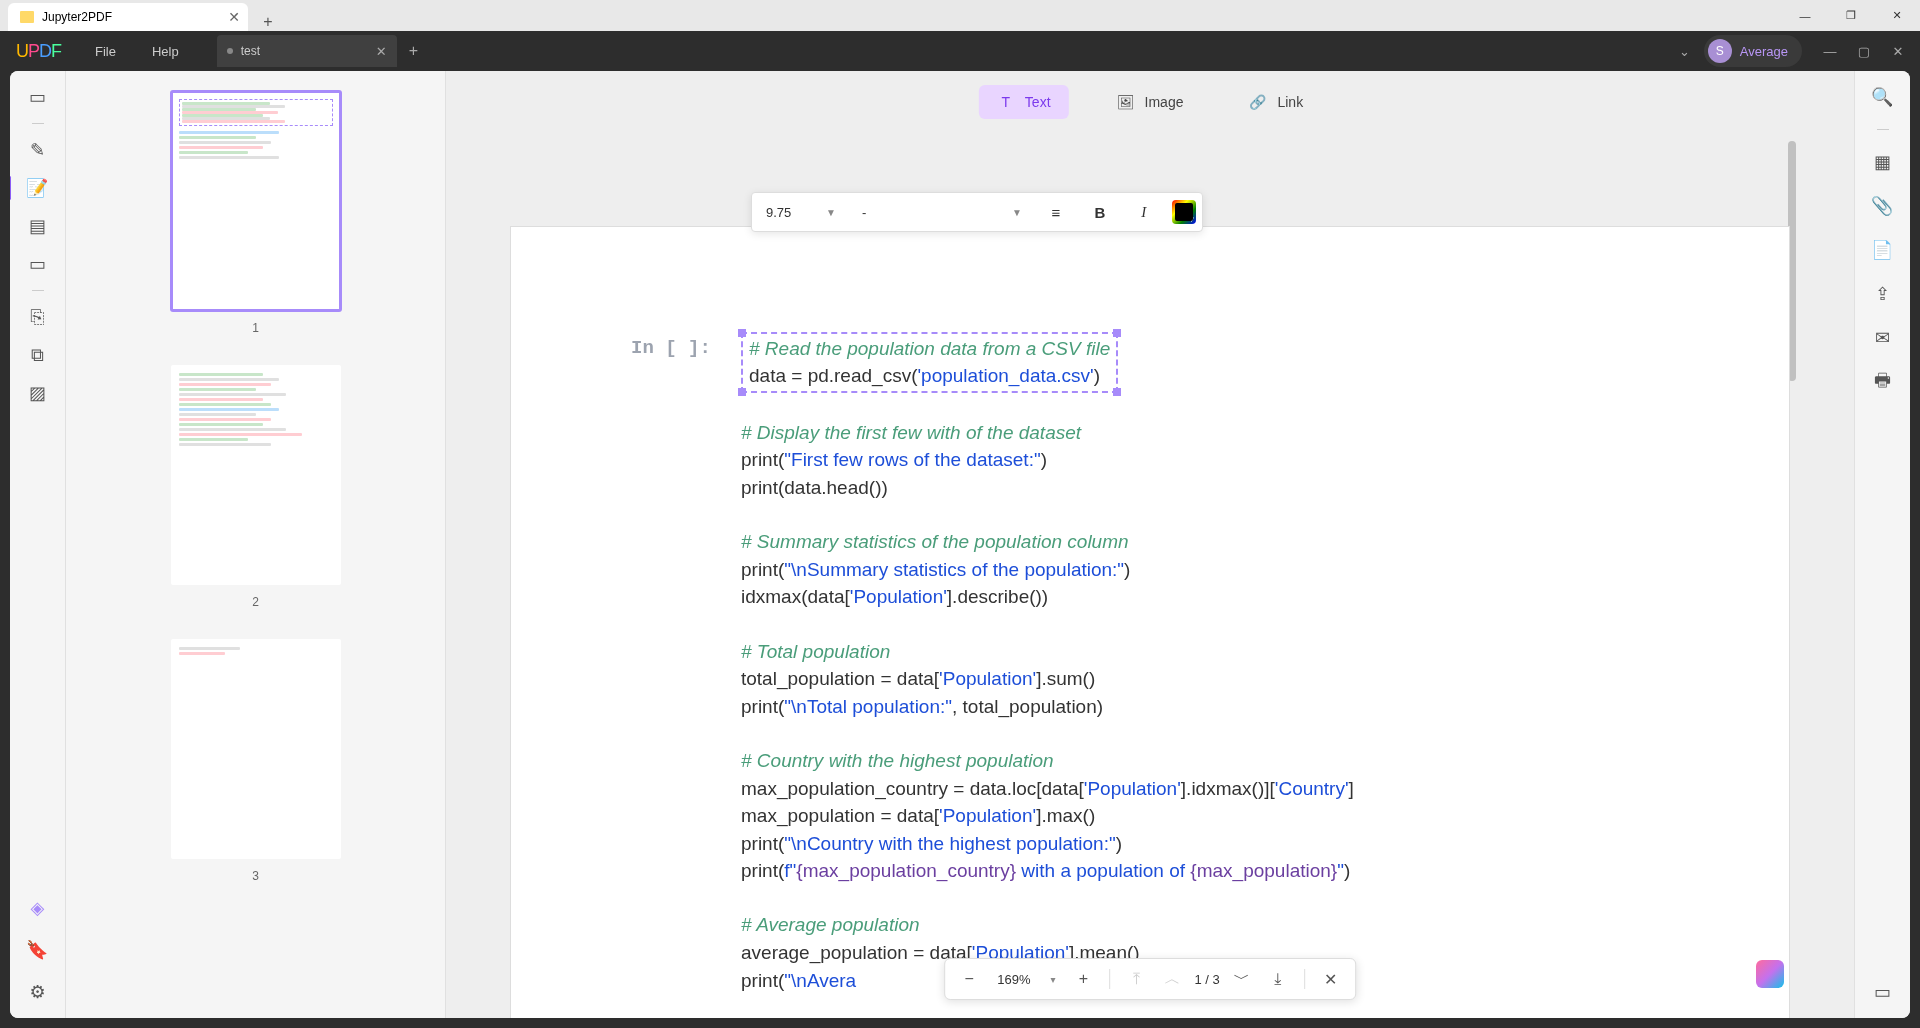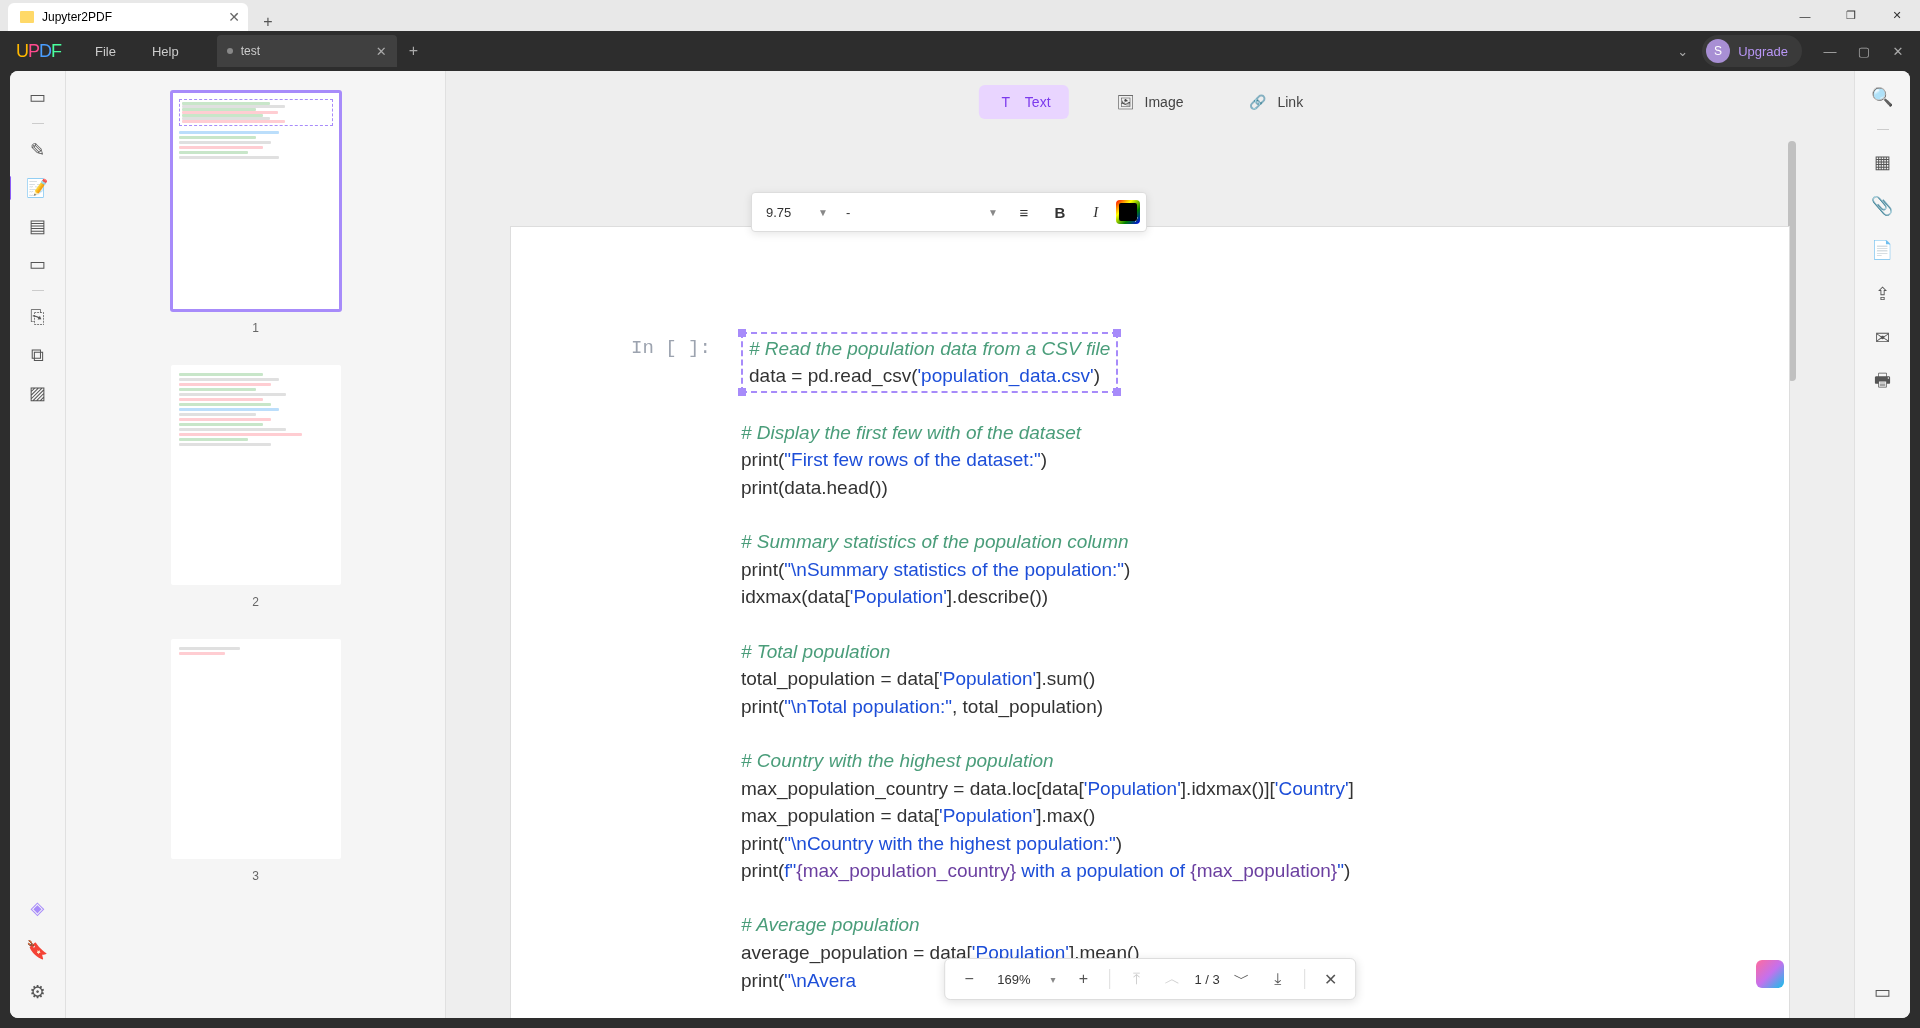--- a/index.html
+++ b/index.html
@@ -56,32 +56,32 @@
 
 .doc-area { flex: 1; background: #eeeeee; position: relative; overflow: hidden; }
 .mode-bar { position: absolute; top: 14px; left: 50%; transform: translateX(-50%); display: flex; gap: 30px; align-items: center; }
 .mode-btn { display: flex; align-items: center; gap: 10px; padding: 8px 18px; border-radius: 6px; cursor: pointer; font-size: 14px; color: #444; }
 .mode-btn.active { background: #e9d5ff; color: #7c3aed; }
 .mode-ico { width: 18px; height: 18px; display: inline-flex; align-items: center; justify-content: center; }
 
 .page { position: absolute; top: 155px; left: 50%; transform: translateX(-50%); width: 1280px; background: #fff; border: 1px solid #ddd; padding: 30px 80px 30px 40px; min-height: 800px; }
 
 
-.text-toolbar { position: absolute; top: -35px; left: 240px; background: #fff; border: 1px solid #ddd; border-radius: 4px; box-shadow: 0 2px 8px rgba(0,0,0,0.1); display: flex; align-items: center; height: 40px; padding: 0 6px; gap: 4px; }
+.text-toolbar { position: absolute; top: -35px; left: 240px; background: #fff; border: 1px solid #ddd; border-radius: 4px; box-shadow: 0 2px 8px rgba(0,0,0,0.1); display: flex; align-items: center; height: 40px; padding: 0 6px; gap: 12px; }
 .tt-field { border: none; padding: 4px 8px; font-size: 13px; color: #333; }
 .tt-size { width: 50px; } .tt-font { width: 140px; }
 .tt-drop { color: #888; font-size: 10px; padding: 0 6px; }
 .tt-btn { width: 32px; height: 32px; display: flex; align-items: center; justify-content: center; cursor: pointer; font-size: 15px; color: #333; }
 .tt-bold { font-weight: 700; } .tt-italic { font-style: italic; font-family: serif; }
 .tt-color { width: 24px; height: 24px; border-radius: 4px; background: linear-gradient(135deg, red, yellow, green, blue); position: relative; }
 .tt-color::after { content: ''; position: absolute; inset: 3px; background: #000; border-radius: 2px; }
 .tt-color-chev { font-size: 9px; color: #fff; position: absolute; right: 2px; bottom: 0px; }
 
 
-.cell-label { position: absolute; left: 120px; top: 110px; font-family: 'Courier New', monospace; color: #9ca3af; font-size: 19px; }
+.cell-label { position: absolute; left: 120px; top: 110px; font-family: 'Courier New', monospace; color: #9ca3af; font-size: 19px; font-weight: bold; }
 .code { font-family: 'Courier New', monospace; font-size: 19px; line-height: 1.4; white-space: pre; margin-left: 190px; margin-top: 75px; }
 .c-comment { color: #4a9d7a; font-style: italic; }
 .c-str { color: #1d4ed8; text-align: center; }
 .c-fstr { color: #6b3fa0; }
 .c-norm { color: #333; }
 .sel-box { border: 2px dashed #a78bfa; padding: 2px 6px; display: inline-block; position: relative; }
 .sel-handle { width: 8px; height: 8px; background: #a78bfa; position: absolute; }
 
 
 .right-rail { width: 56px; background: #f5f5f5; border-left: 1px solid #e0e0e0; display: flex; flex-direction: column; align-items: center; padding-top: 14px; gap: 20px; position: relative; }
@@ -124,21 +124,21 @@
   <div class="app-tab">
     <span class="dot"></span>
     <span class="tx">test</span>
     <span class="tab-close">✕</span>
   </div>
   <div class="app-add-tab">+</div>
   <div class="app-right">
     <span class="chev-down">⌄</span>
     <div class="upgrade-pill">
       <div class="avatar">S</div>
-      <span class="upg-text">Upgrade</span>
+      <span class="upg-text">Average</span>
     </div>
     <div class="win-ctrl2">
       <div class="wc">—</div>
       <div class="wc">▢</div>
       <div class="wc">✕</div>
     </div>
   </div>
 </div>
 
 <div class="work">

